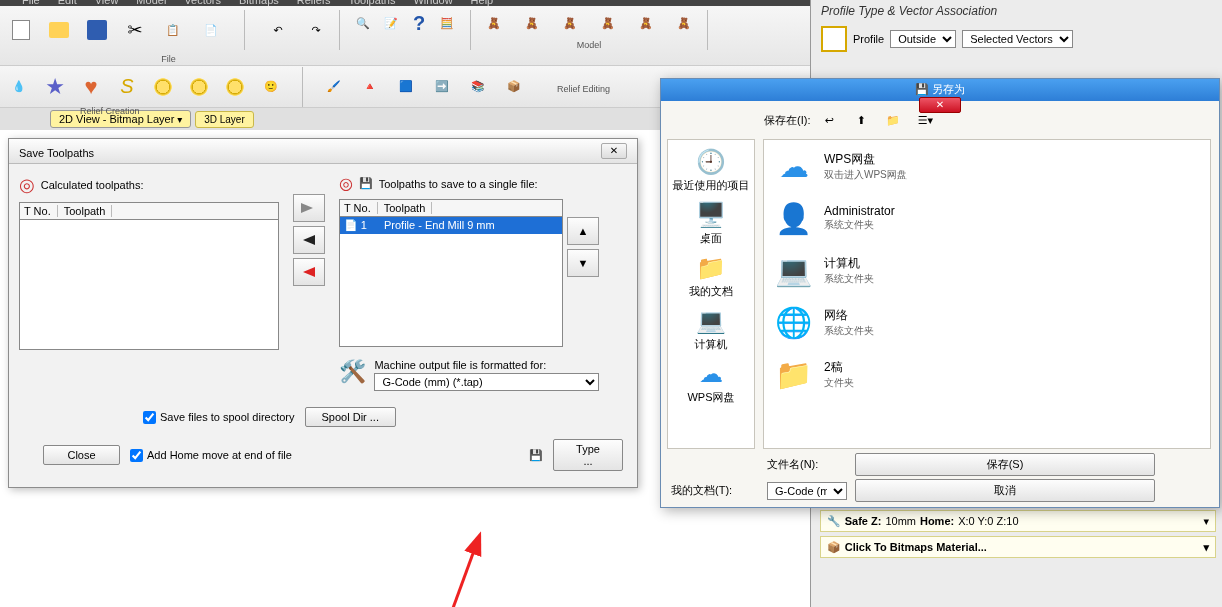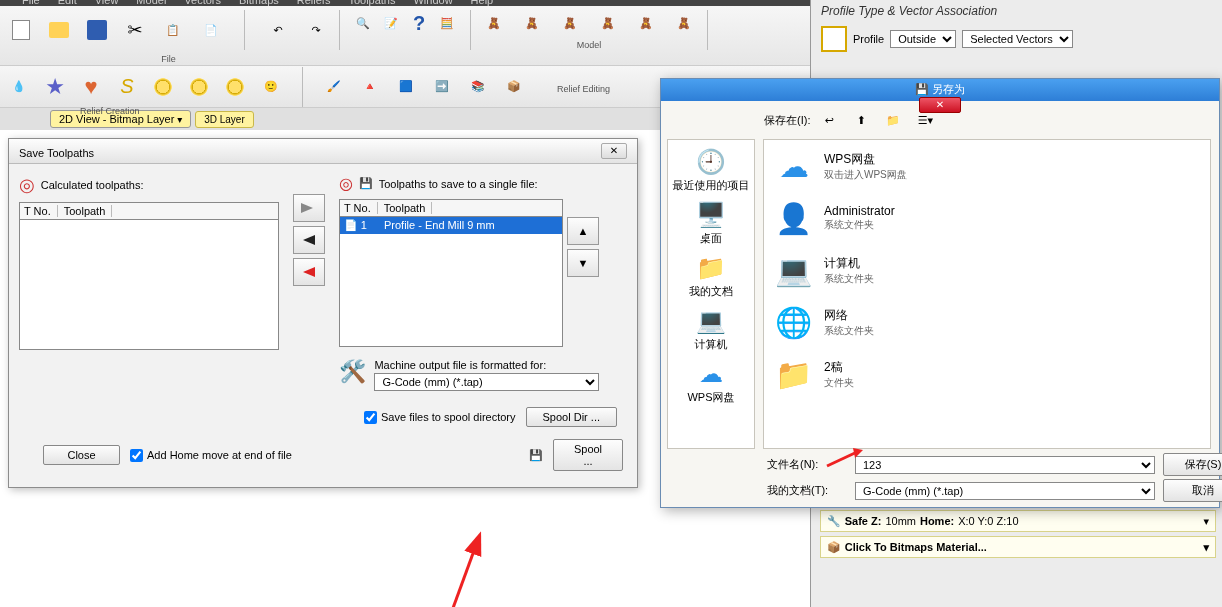--- a/index.html
+++ b/index.html
@@ -253,36 +253,36 @@
         <span style="font-size:22px">🛠️</span>
         <div style="flex:1">
           <div>Machine output file is formatted for:</div>
           <select class="combo" style="width:100%;margin-top:2px">
             <option>G-Code (mm) (*.tap)</option>
           </select>
         </div>
       </div>
     </div>
   </div>
-  <div class="dlgfooter" style="justify-content:flex-end;padding-right:20px">
+  <div class="dlgfooter" style="padding-right:28px">
     <label class="chk" style="margin-left:120px">
         <input type="checkbox" checked="" style=""> 
         <span>Save files to spool directory</span>
       </label>
     <button class="btn">Spool Dir ...</button>
   </div>
   <div class="dlgfooter">
     <button class="btn" style="margin-left:20px;width:77px">Close</button>
     <label class="chk">
         <input type="checkbox" checked="" style=""> 
         <span>Add Home move at end of file</span>
       </label>
     <span style="flex:1"></span>
     <span>💾</span>
-    <button class="btn" style="width:70px">Spool ...</button>
+    <button class="btn" style="width:70px">Type ...</button>
   </div>
   <svg class="redarrow">
     <defs>
         <marker id="ah" markerWidth="8" markerHeight="8" refX="6" refY="3" orient="auto">
           <polygon points="0,0 8,3 0,6" fill="#e22"></polygon>
         </marker>
       </defs>
     <line x1="10" y1="90" x2="40" y2="8" stroke="#e22" stroke-width="3" marker-end="url(#ah)"></line>
   </svg>
 </div>
@@ -366,27 +366,19 @@
         <div class="fileinfo">
             <span class="name">2稿</span>
             <span class="sub">文件夹</span>
           </div>
       </div>
     </div>
   </div>
   <div class="dlg2footer">
     <span></span>
     <span>文件名(N):</span>
-    <div style="position:relative">
-      <select class="combo" style="width:100%"><option>123</option></select>
-      <svg style="position:absolute;left:-30px;top:-10px;pointer-events:none" width="40" height="24">
-        <polygon points="2,18 34,6 30,12 38,8" fill="none"></polygon>
-        <line x1="2" y1="20" x2="32" y2="6" stroke="#e22" stroke-width="3"></line>
-        <polygon points="28,2 38,4 30,12" fill="#e22"></polygon>
-      </svg>
-    </div>
     <button class="btn">保存(S)</button>
     <span></span>
     <span>我的文档(T):</span>
     <select class="combo" style="width:100%"><option>G-Code (mm) (*.tap)</option></select>
     <button class="btn">取消</button>
   </div>
 </div>
 
 </body></html>

